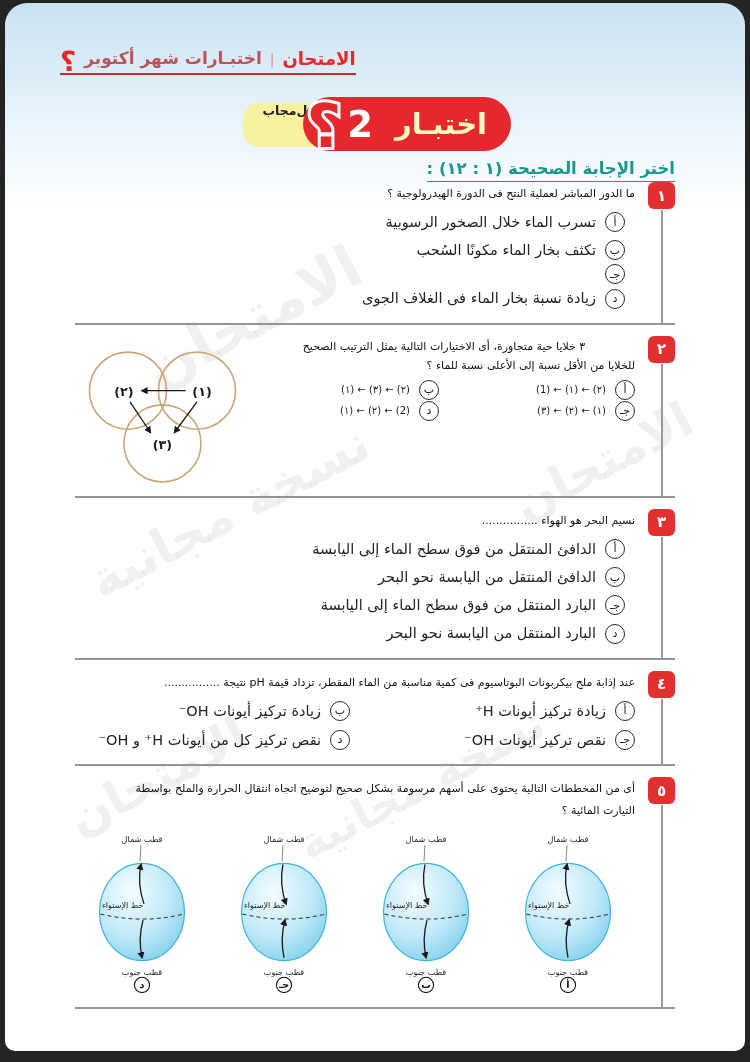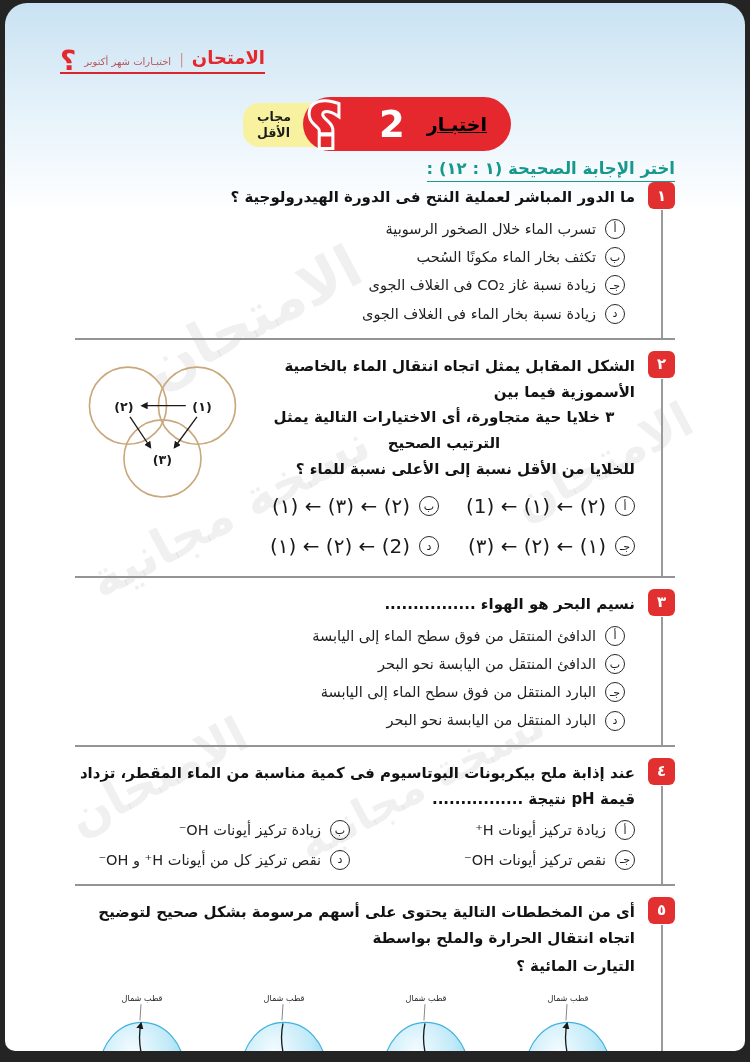--- a/index.html
+++ b/index.html
@@ -19,38 +19,38 @@
   }
   
   .hdr{
     position:absolute;left:55px;top:46px;z-index:2;
     display:flex;align-items:flex-end;gap:8px;
     border-bottom:2.5px solid #d9262c;padding-bottom:5px;
     direction:rtl;
   }
   .hdr .brand{font-size:18px;font-weight:bold;color:#e4282e;line-height:1;}
   .hdr .sep{font-size:14px;color:#d49096;line-height:1.1;}
-  .hdr .sub{font-size:10px;font-weight:normal;color:#b9545c;line-height:1.1;}
+  .hdr .sub{font-size:17px;font-weight:bold;color:#b9545c;line-height:1.1;}
   .hdr .qm{font-size:28px;font-weight:bold;color:#e4282e;line-height:.7;margin-bottom:-4px;}
   
   .banner{position:absolute;top:88px;left:238px;width:270px;height:66px;z-index:2;direction:ltr;}
   .banner .yellow{
     position:absolute;left:0;top:12px;width:92px;height:44px;
     background:#f8f1a0;border-radius:16px;
-    display:flex;flex-direction:column;justify-content:center;align-items:flex-start;
+    display:flex;flex-direction:row;justify-content:center;align-items:flex-start;
     padding:0 0 0 14px;box-sizing:border-box;
   }
   .banner .yellow span{font-size:12.5px;font-weight:bold;color:#1d1d1d;line-height:1.3;}
   .banner .pill{
     position:absolute;left:60px;top:6px;width:208px;height:54px;
     background:#e4282e;border-radius:28px;
     display:flex;align-items:center;justify-content:flex-start;gap:22px;
     direction:rtl;padding-right:24px;box-sizing:border-box;
   }
-  .banner .pill .t{font-size:19px;font-weight:bold;color:#000000;text-decoration:underline;}
+  .banner .pill .t{font-size:29px;font-weight:bold;color:#fef9c3;}
   .banner .pill .n{font-size:37px;font-weight:bold;color:#fff;line-height:1;}
   .banner .bigq{position:absolute;left:44px;top:-8px;z-index:3;}
   
   .watermark{
     position:absolute;z-index:0;pointer-events:none;white-space:nowrap;
     font-weight:bold;color:rgba(110,110,110,0.10);
     transform:rotate(-28deg);
   }
   
   .content{position:relative;z-index:1;padding:156px 70px 0 70px;}
@@ -64,31 +64,31 @@
   }
   .qblock::after{
     content:'';position:absolute;top:28px;bottom:0;right:12.5px;width:1.5px;background:#9a9a9a;
   }
   .qbadge{
     position:absolute;top:0;right:0;width:27px;height:27px;
     background:#e23030;color:#fff;border-radius:6px;
     display:flex;align-items:center;justify-content:center;
     font-size:15px;font-weight:bold;z-index:2;
   }
-  .qtext{font-size:15px;font-weight:bold;color:#121212;line-height:1.72;margin:1px 0 4px;}
+  .qtext{font-size:11px;font-weight:normal;color:#121212;line-height:1.72;margin:1px 0 4px;}
   .opts{padding-right:10px;}
   .opt{display:flex;align-items:center;gap:9px;font-size:14.5px;color:#222;line-height:1.95;}
   .letter{
     flex:none;min-width:20px;height:20px;padding:0 2px;box-sizing:border-box;
     border:1.3px solid #2a2a2a;border-radius:11px;
     display:inline-flex;align-items:center;justify-content:center;
     font-size:11px;color:#1a1a1a;line-height:1;
   }
   .grid2{display:grid;grid-template-columns:1fr 1fr;column-gap:10px;row-gap:1px;margin-top:3px;}
-  .seq{direction:ltr;unicode-bidi:isolate;font-size:20px;letter-spacing:.5px;color:#1a1a1a;}
+  .seq{direction:ltr;unicode-bidi:isolate;font-size:10px;letter-spacing:.5px;color:#1a1a1a;}
   
   .q2-body{display:flex;align-items:flex-start;}
   .q2-main{flex:1;}
   .q2-diagram{width:178px;flex:none;display:flex;justify-content:center;padding-top:6px;}
   .cell-label{font-size:12.5px;font-weight:bold;fill:#1a1a1a;}
   
   .globes-row{display:flex;justify-content:space-between;padding:6px 14px 0 14px;}
   .gl-lbl{font-size:8px;fill:#222;}
   .gl-letter{font-size:9.5px;fill:#111;font-weight:bold;}
   .gl-arrow{fill:none;stroke:#1a1a1a;stroke-width:1.3;marker-end:url(#ah);}
@@ -151,35 +151,33 @@
         <div class="opt">
           <span class="letter">أ</span>
           <span>تسرب الماء خلال الصخور الرسوبية</span>
         </div>
         <div class="opt">
           <span class="letter">ب</span>
           <span>تكثف بخار الماء مكونًا السُحب</span>
         </div>
         <div class="opt">
           <span class="letter">جـ</span>
-          <span>زيادة نسبة غاز CO₂ فى الغلاف الجوى</span>
         </div>
         <div class="opt">
           <span class="letter">د</span>
           <span>زيادة نسبة بخار الماء فى الغلاف الجوى</span>
         </div>
       </div>
     </div>
 
     
     <div class="qblock">
       <div class="qbadge">٢</div>
       <div class="q2-body">
         <div class="q2-main">
-          <div class="qtext" style="margin-bottom:0;">الشكل المقابل يمثل اتجاه انتقال الماء بالخاصية الأسموزية فيما بين</div>
           <div class="qtext" style="margin:0;text-align:center;">٣ خلايا حية متجاورة، أى الاختيارات التالية يمثل الترتيب الصحيح</div>
           <div class="qtext" style="margin-top:0;">للخلايا من الأقل نسبة إلى الأعلى نسبة للماء ؟</div>
           <div class="grid2">
             <div class="opt">
               <span class="letter">أ</span>
               <span class="seq">(1) ← (١) ← (٢)</span>
             </div>
             <div class="opt">
               <span class="letter">ب</span>
               <span class="seq">(١) ← (٣) ← (٢)</span>

